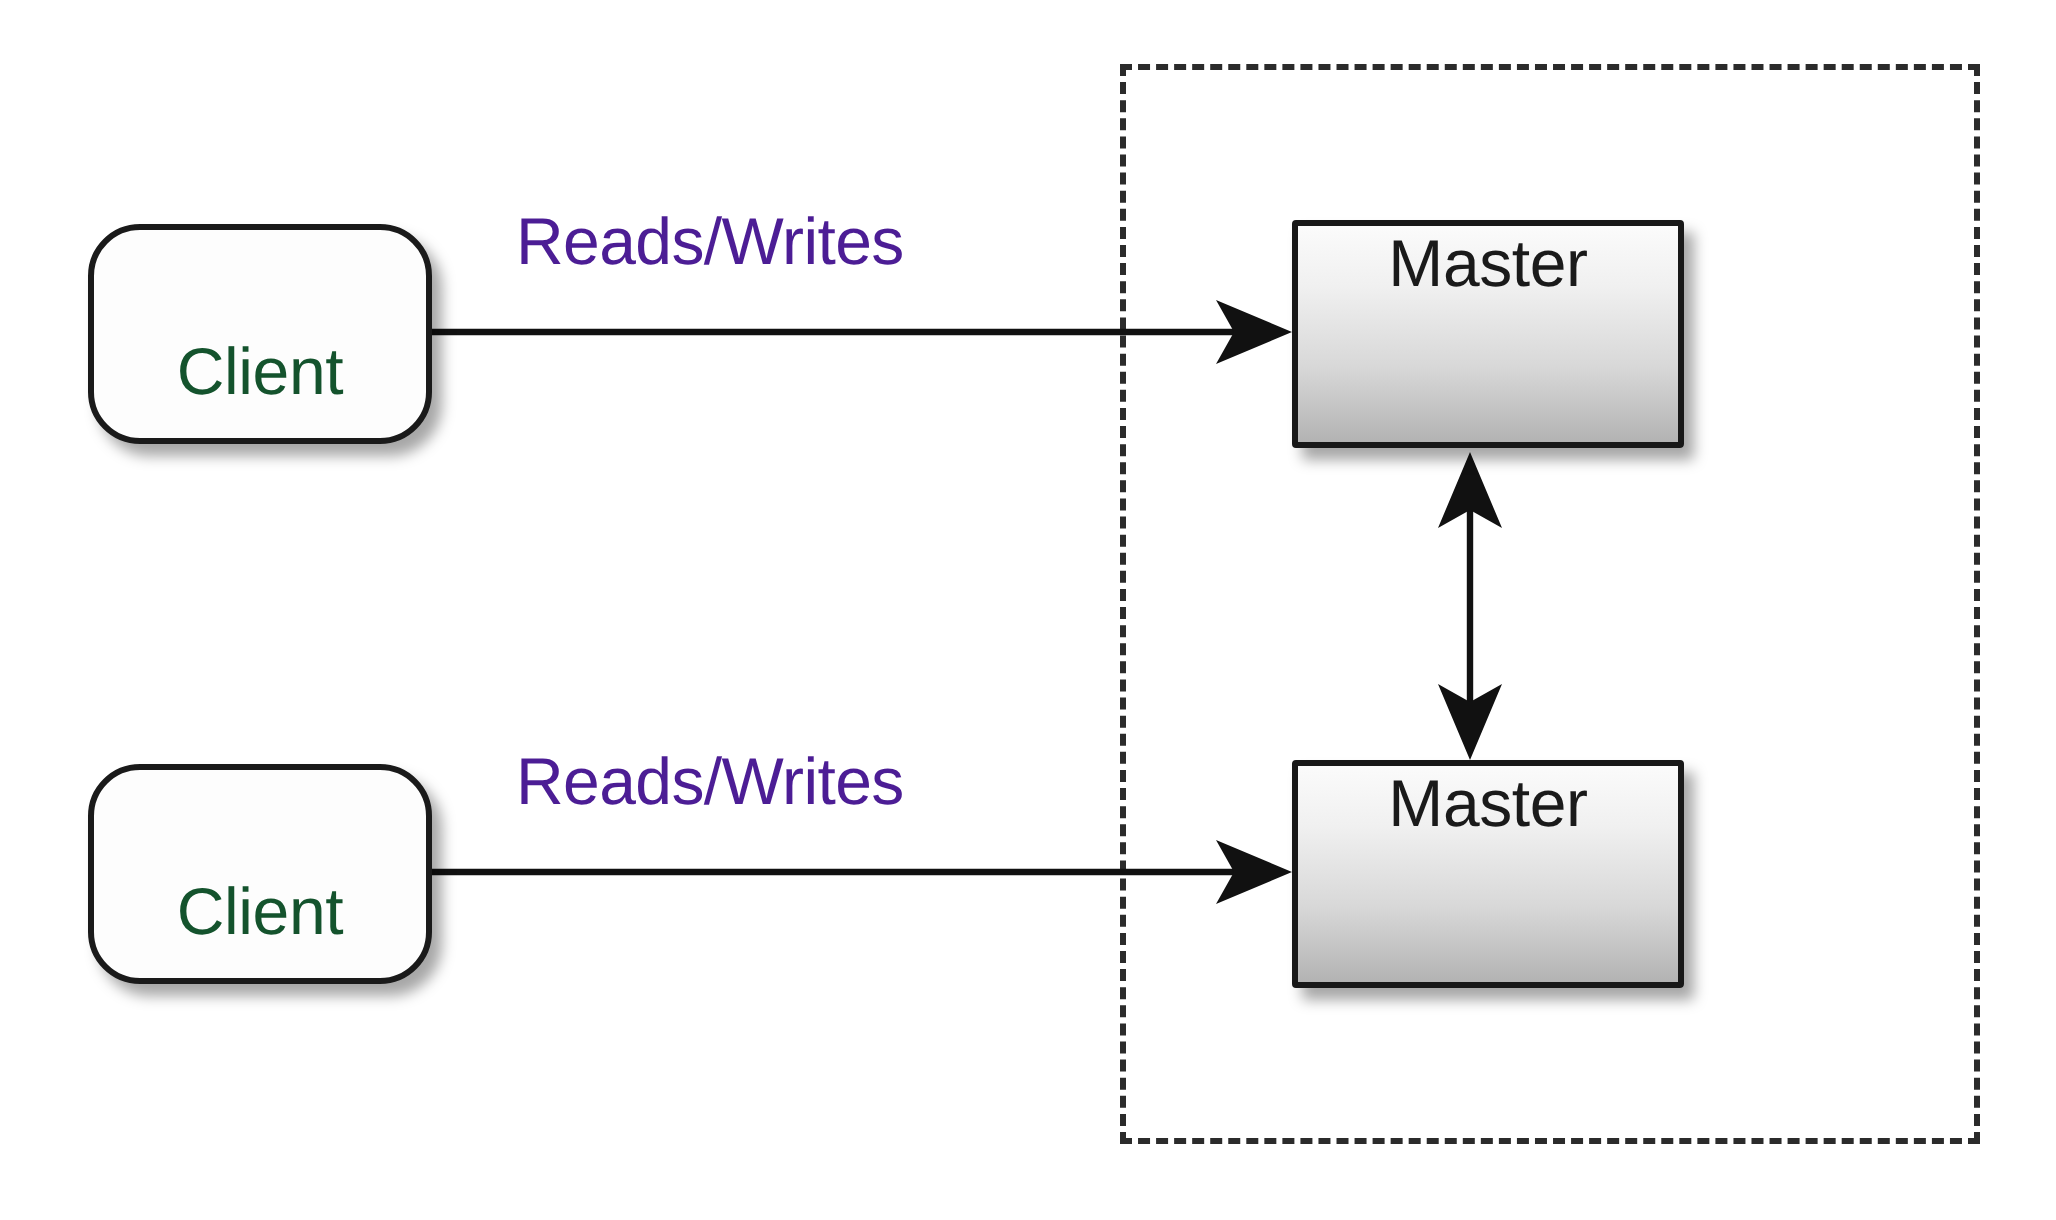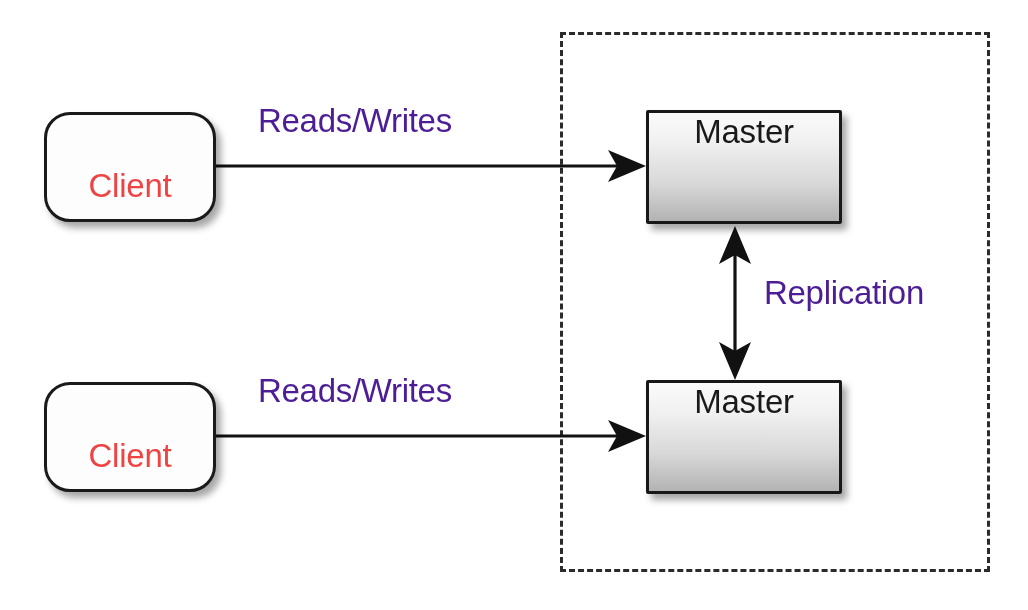--- a/index.html
+++ b/index.html
@@ -37,21 +37,21 @@
     background: #fdfdfd;
     border: 3px solid #1a1a1a;
     border-radius: 26px;
     box-shadow: 5px 6px 7px rgba(0,0,0,0.35);
     display: flex;
     align-items: center;
     justify-content: center;
   }
   .node-client .node-label {
     font-size: 33px;
-    color: #ef4444;
+    color: #14532d;
     letter-spacing: -0.2px;
     margin-top: 37px;
   }
   #client-top    { left: 44px;  top: 112px; }
   #client-bottom { left: 44px;  top: 382px; }
 
   
   .node-master {
     position: absolute;
     width: 196px;
@@ -142,15 +142,14 @@
   </div>
 
   <div id="master-bottom" class="node-master">
     <span class="node-label">Master</span>
   </div>
 
   <div id="label-rw-top" class="edge-label">Reads/Writes</div>
 
   <div id="label-rw-bottom" class="edge-label">Reads/Writes</div>
 
-  <div id="label-replication" class="edge-label">Replication</div>
 
 </div>
 
 </body></html>

